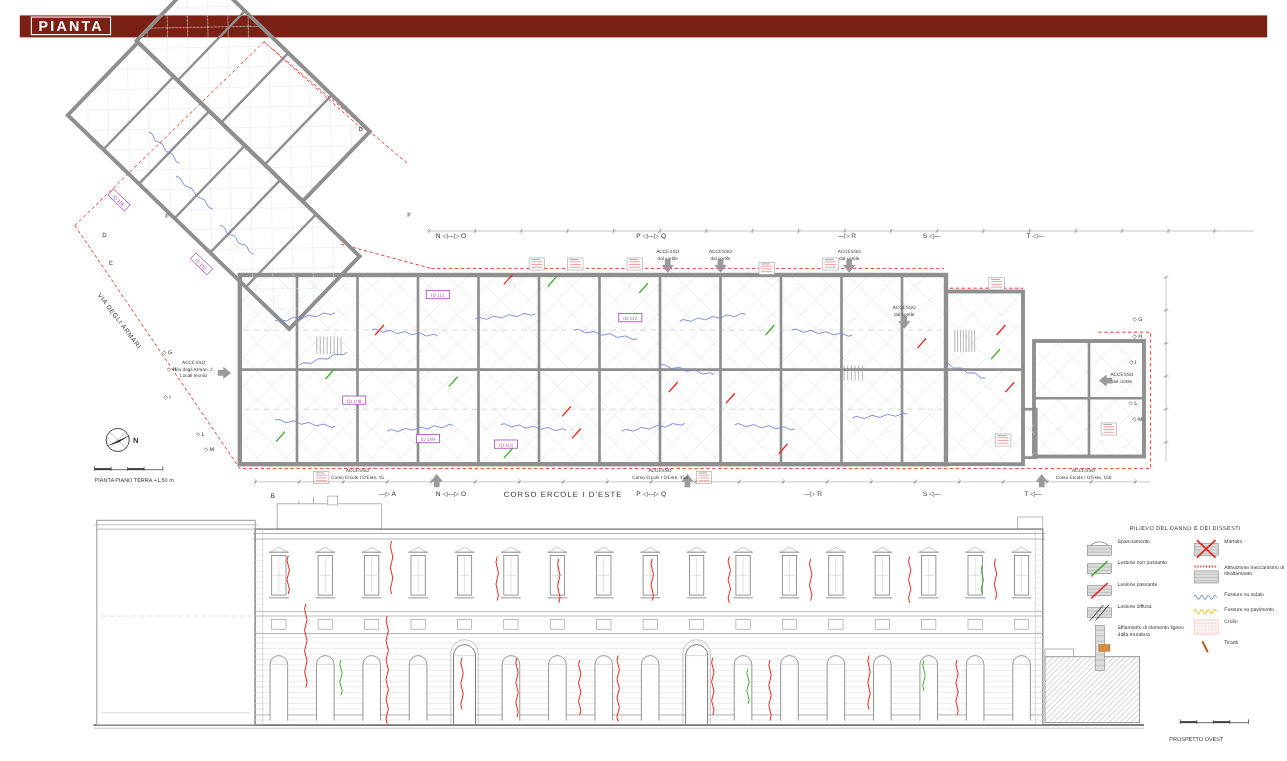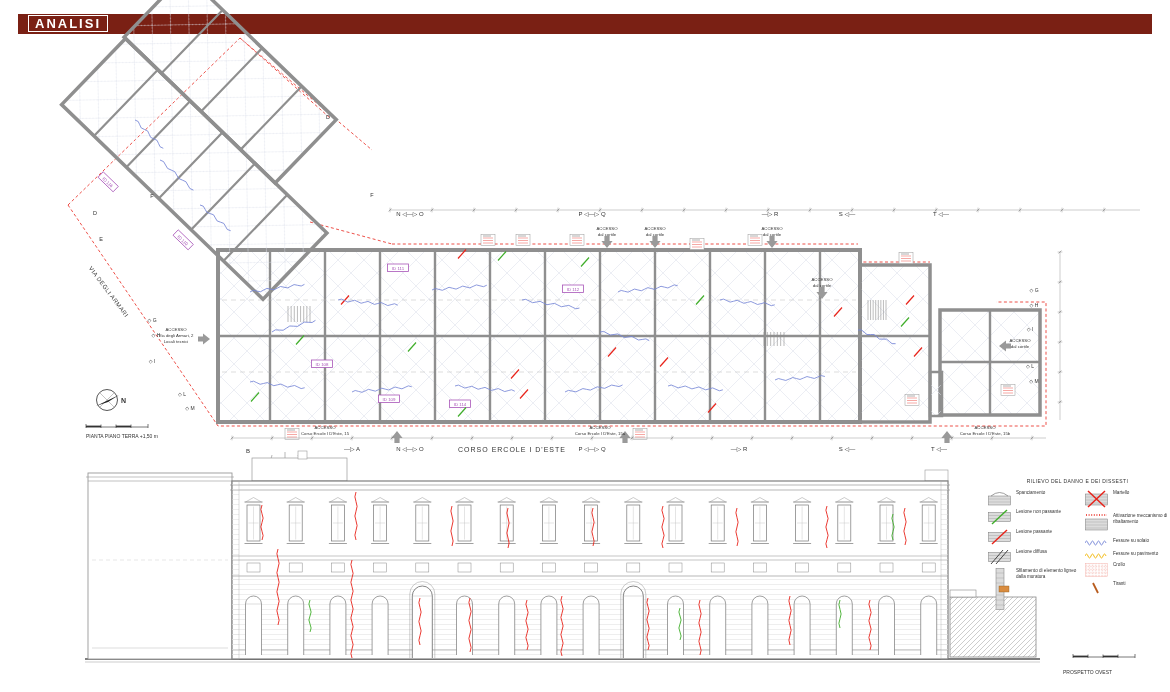--- a/index.html
+++ b/index.html
@@ -17,21 +17,21 @@
   .lrow{position:absolute;display:flex;align-items:flex-start;gap:4px;}
   .lrow span{display:block;max-width:62px;line-height:1.2;}
   .lrow svg{flex:0 0 auto;}
 </style>
 </head>
 <body>
 
 <div id="stage">
 
   <div id="headerbar">
-    <span class="ttl">ANALISI</span>
+    <span class="ttl">PIANTA</span>
   </div>
 
   <svg id="sheet" width="1170" height="692" viewBox="0 0 1170 692">
     <defs>
       <pattern id="roomhatch" width="26" height="26" patternUnits="userSpaceOnUse">
         <path d="M0 26 L26 0 M0 0 L26 26" stroke="#dfe3ec" stroke-width="0.6" fill="none"></path>
       </pattern>
       <pattern id="rust" width="8" height="5" patternUnits="userSpaceOnUse">
         <path d="M0 4.5 H8" stroke="#e2e2e2" stroke-width="0.6" fill="none"></path>
       </pattern>

